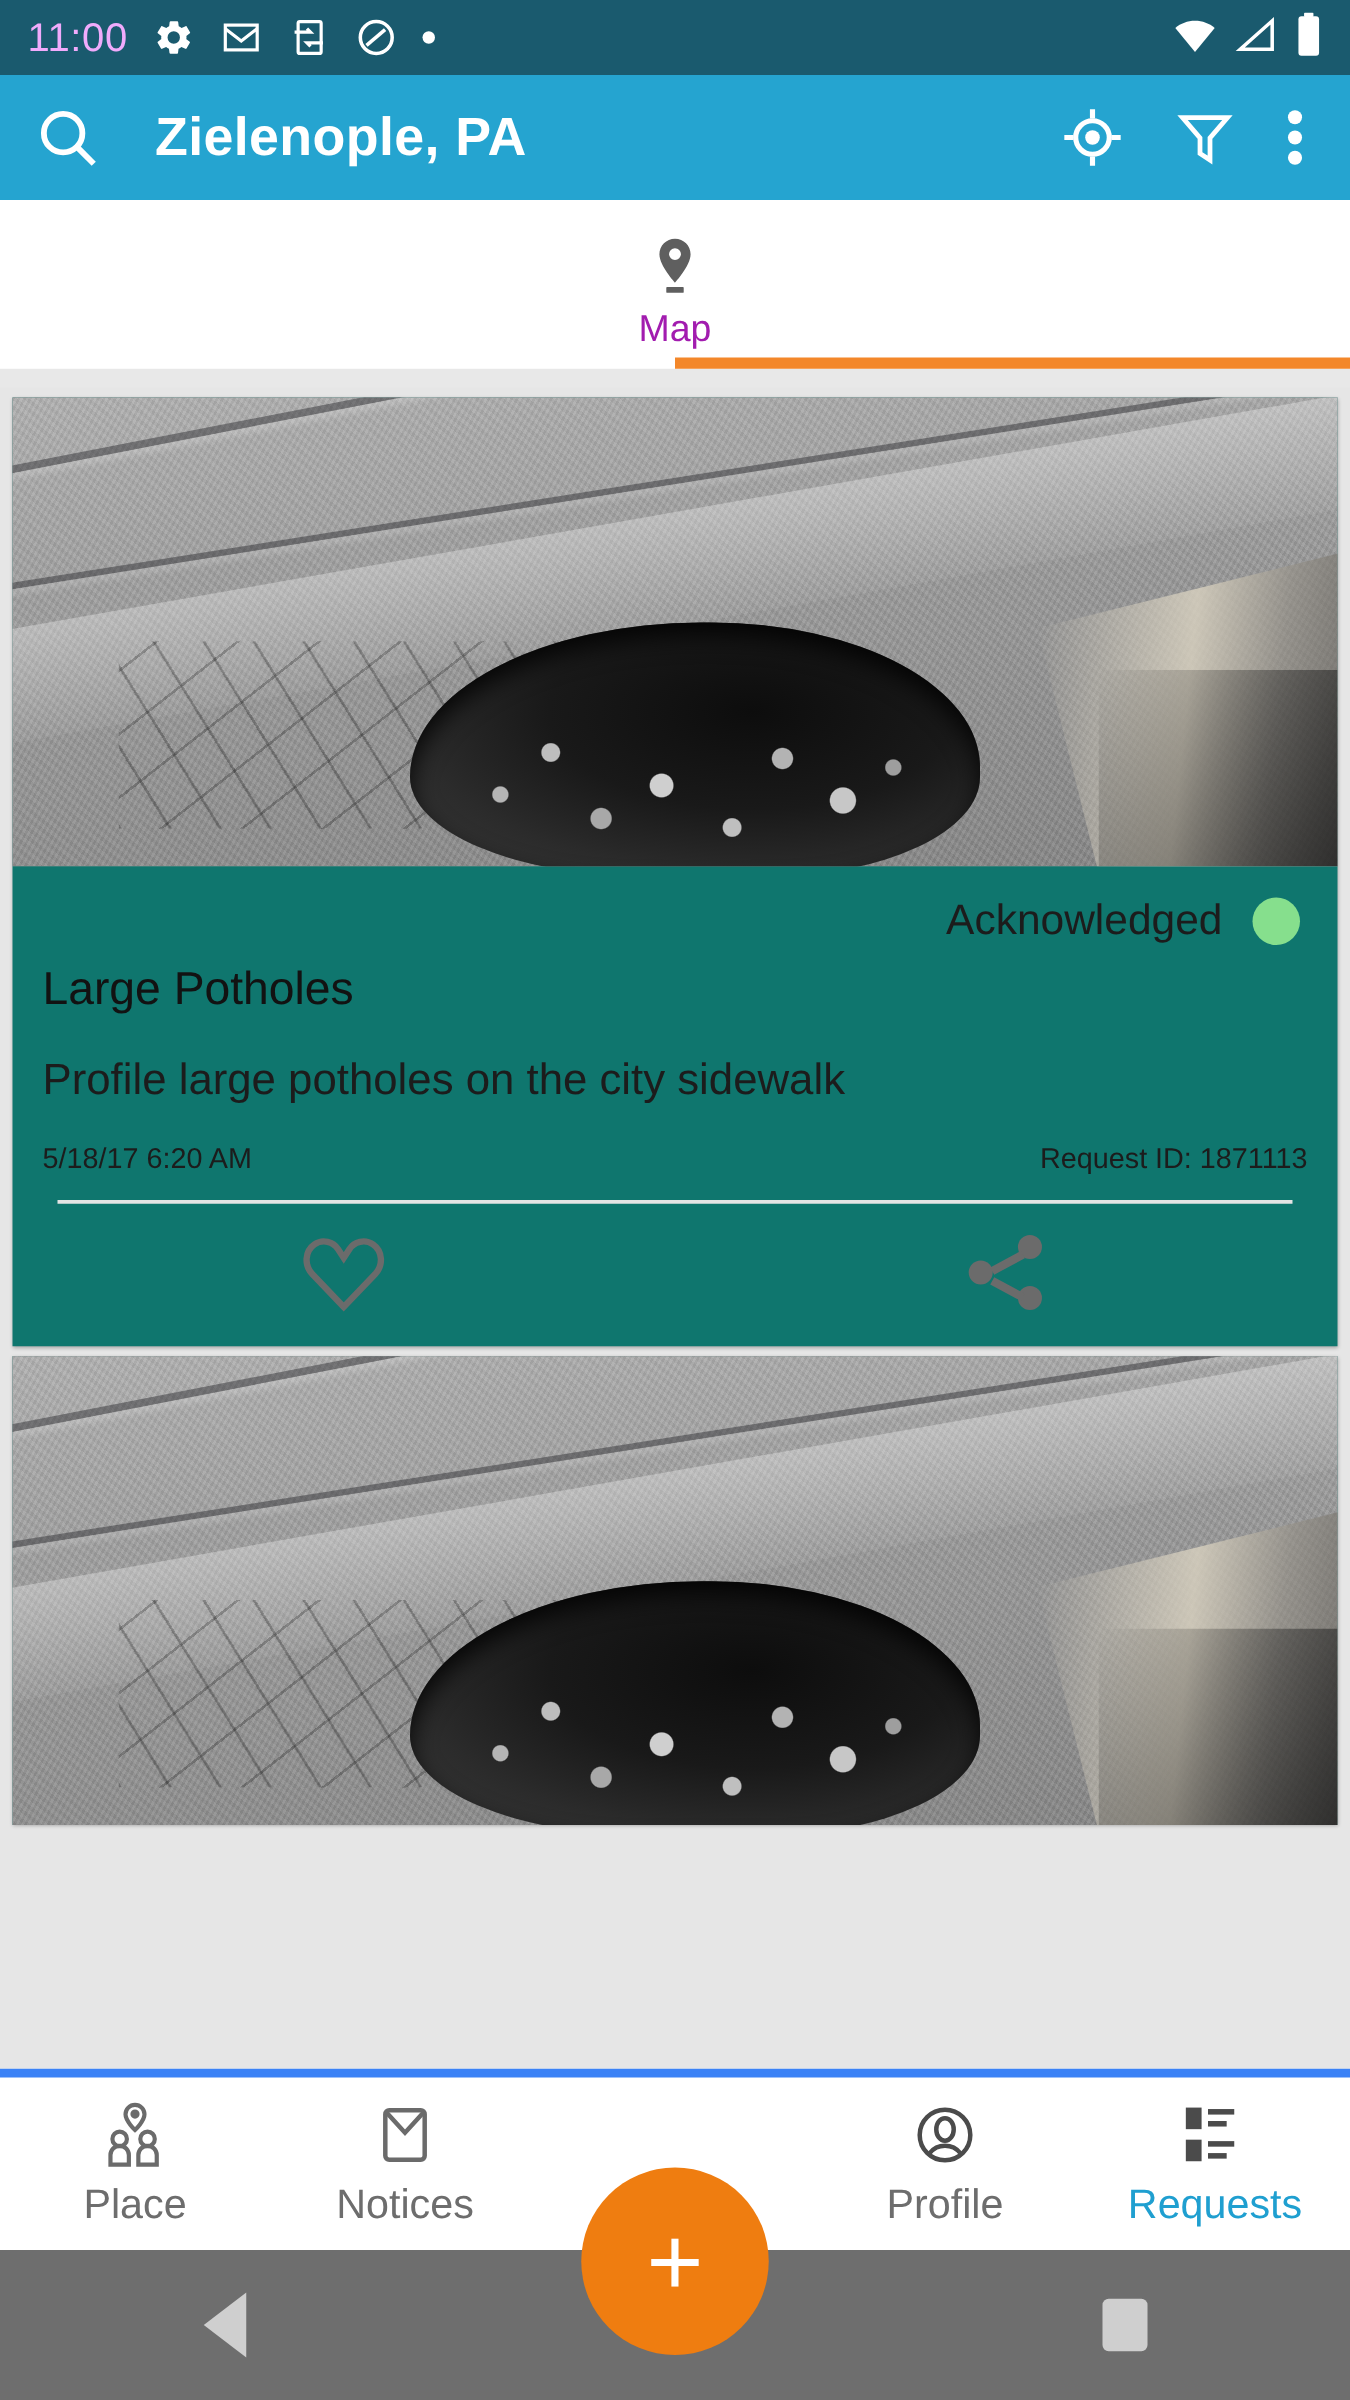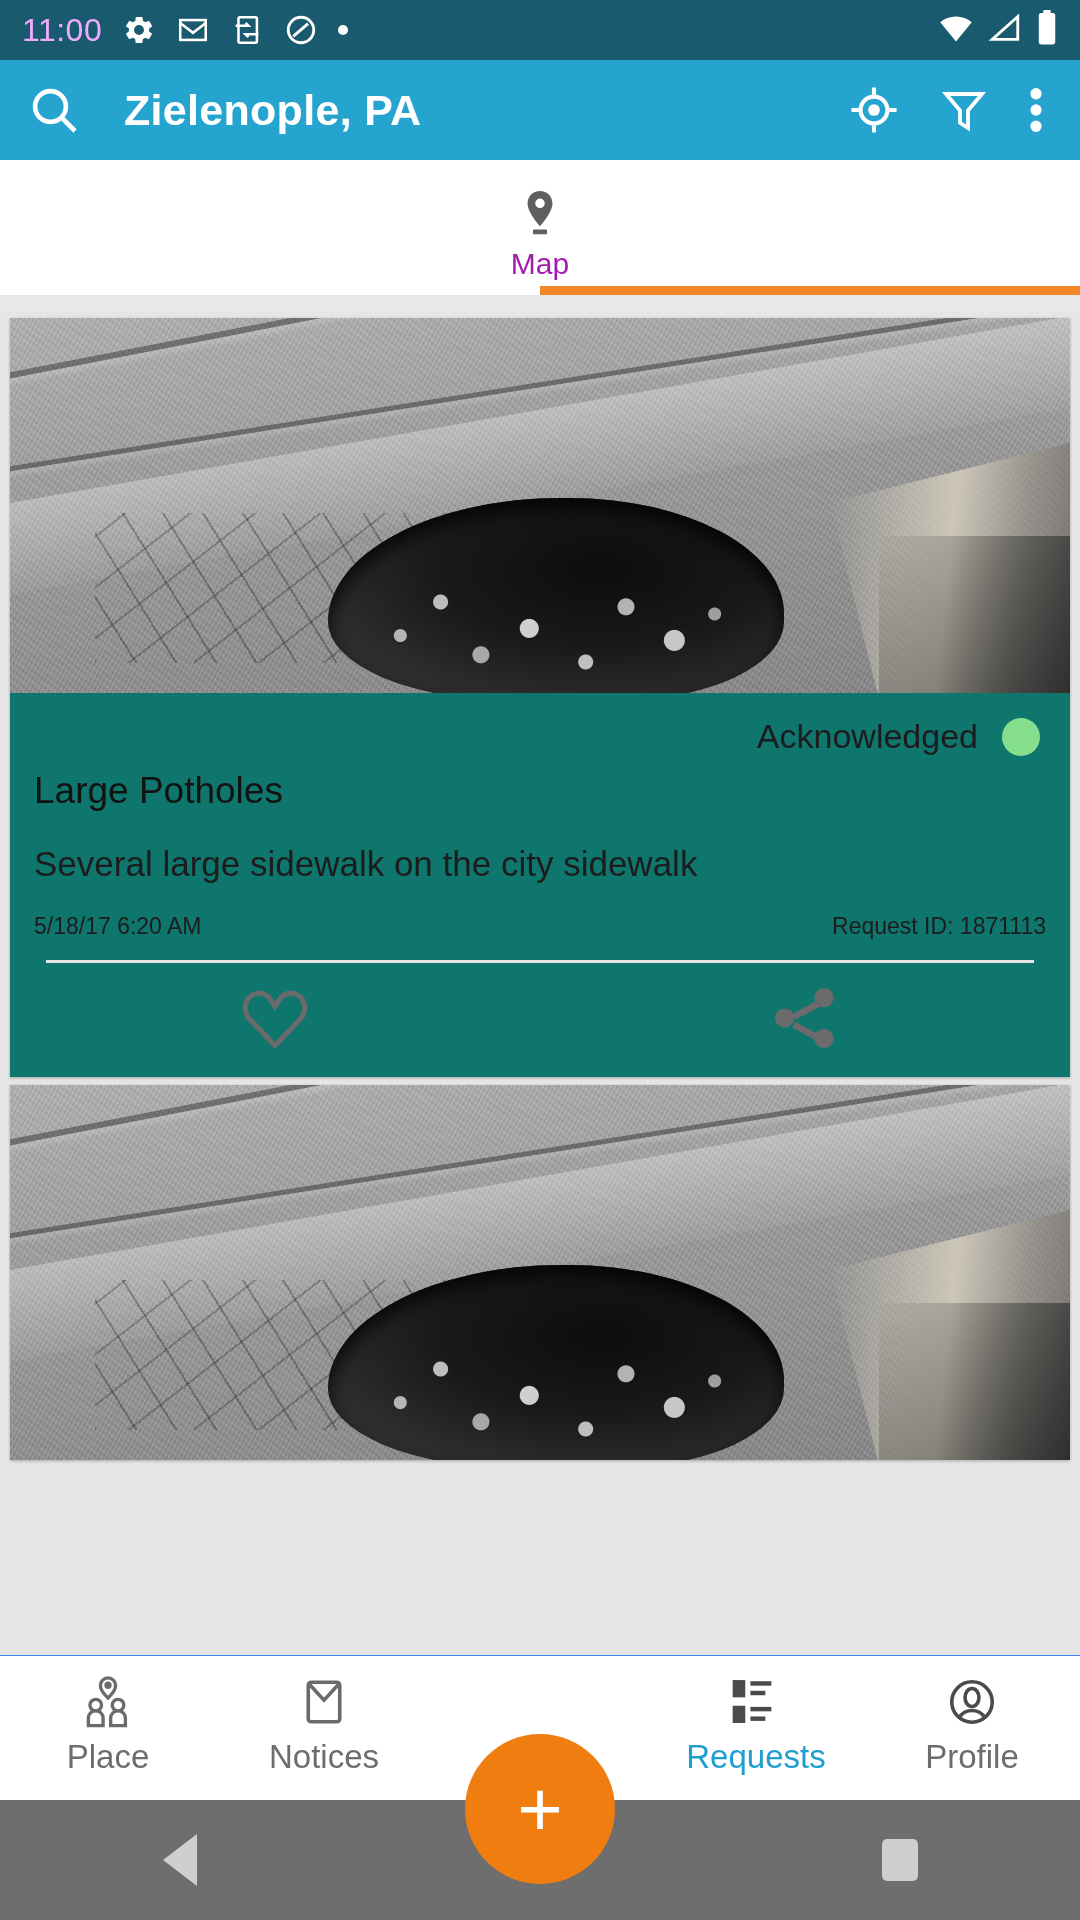--- a/index.html
+++ b/index.html
@@ -140,21 +140,21 @@
   .meta-date, .meta-id{ font-size:23px; color:#1c1c1c; }
 
   .divider{ height:3px; background:#e4e4e4; margin:6px 36px 0 36px; }
   .action-row{ display:flex; padding:22px 0 26px 0; }
   .action-btn{ flex:1; display:flex; align-items:center; justify-content:center; }
 
   
   #bottom-nav{
     position:absolute; left:0; right:0; bottom:120px; height:145px;
     background:#fff; display:flex; align-items:flex-start; z-index:5;
-    border-top:1px solid #3b82f6;
+    border-top:7px solid #3b82f6;
   }
   .nav-item{
     flex:1; display:flex; flex-direction:column; align-items:center;
     justify-content:flex-start; gap:8px; padding-top:16px;
   }
   .nav-item .nav-icon{ height:60px; display:flex; align-items:center; justify-content:center; }
   .nav-item .nav-label{ font-size:33px; color:#6d6d6d; line-height:1; }
   .nav-item.active .nav-label{ color:#1f9fd0; }
   #fab{
     position:absolute; left:50%; transform:translateX(-50%);
@@ -286,21 +286,21 @@
       <div class="curb"></div>
       <div class="dark-right"></div>
     </div>
 
     <div class="card-body">
       <div class="status-row">
         <span class="status-text">Acknowledged</span>
         <span class="status-dot"></span>
       </div>
       <div class="item-title">Large Potholes</div>
-      <div class="item-desc">Several large sidewalk on the city sidewalk</div>
+      <div class="item-desc">Profile large potholes on the city sidewalk</div>
       <div class="meta-row">
         <span class="meta-date">5/18/17 6:20 AM</span>
         <span class="meta-id">Request ID: 1871113</span>
       </div>
     </div>
 
     <div class="divider"></div>
     <div class="action-row">
       <span class="action-btn">
         <svg width="74" height="66" viewBox="0 0 24 22" fill="none" stroke="#6b6b6b" stroke-width="1.7">
@@ -357,44 +357,44 @@
       </svg>
     </span>
     <span class="nav-label">Notices</span>
   </div>
 
   <div class="nav-item">
     <span class="nav-icon"></span>
     <span class="nav-label"></span>
   </div>
 
+  <div class="nav-item">
+    <span class="nav-icon">
+      <svg width="54" height="54" viewBox="0 0 24 24" fill="none" stroke="#4b4b4b" stroke-width="1.6">
+        <circle cx="12" cy="12" r="9"></circle>
+        <ellipse cx="12" cy="10" rx="3.1" ry="4"></ellipse>
+        <path d="M6.6 18.4c1.3-1.7 3.2-2.6 5.4-2.6s4.1.9 5.4 2.6"></path>
+      </svg>
+    </span>
+    <span class="nav-label">Profile</span>
+  </div>
+
   <div class="nav-item active">
     <span class="nav-icon">
       <svg width="56" height="52" viewBox="0 0 24 22" fill="#4b4b4b">
         <rect x="2" y="1.6" width="5.4" height="7.4"></rect>
         <rect x="9.6" y="2.1" width="9" height="1.9"></rect>
           <rect x="9.6" y="6.2" width="6.4" height="1.9"></rect>
         <rect x="2" y="12.6" width="5.4" height="7.4"></rect>
         <rect x="9.6" y="13.1" width="9" height="1.9"></rect>
           <rect x="9.6" y="17.2" width="6.4" height="1.9"></rect>
       </svg>
     </span>
     <span class="nav-label">Requests</span>
   </div>
-
-  <div class="nav-item">
-    <span class="nav-icon">
-      <svg width="54" height="54" viewBox="0 0 24 24" fill="none" stroke="#4b4b4b" stroke-width="1.6">
-        <circle cx="12" cy="12" r="9"></circle>
-        <ellipse cx="12" cy="10" rx="3.1" ry="4"></ellipse>
-        <path d="M6.6 18.4c1.3-1.7 3.2-2.6 5.4-2.6s4.1.9 5.4 2.6"></path>
-      </svg>
-    </span>
-    <span class="nav-label">Profile</span>
-  </div>
 </div>
 
 <div id="fab">
   <span class="plus">+</span>
 </div>
 
 <div id="android-nav">
   <span class="nav-btn">
       <span class="tri-back"></span>
     </span>

